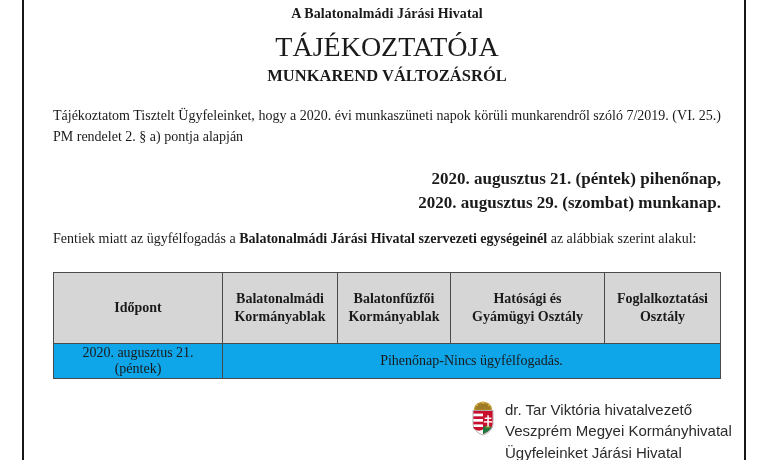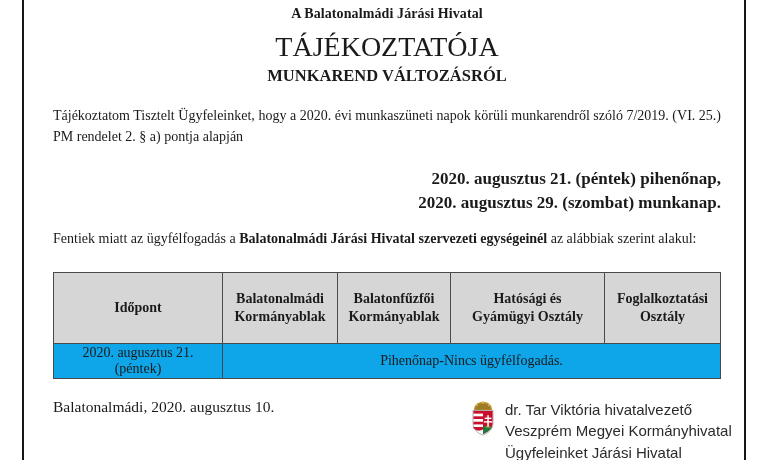--- a/index.html
+++ b/index.html
@@ -207,21 +207,20 @@
         </thead>
         <tbody>
           <tr>
             <td class="date-cell">2020. augusztus 21. (péntek)</td>
             <td colspan="4">Pihenőnap-Nincs ügyfélfogadás.</td>
           </tr>
         </tbody>
       </table>
     </div>
 
-    <div class="closing">Balatonalmádi, 2020. augusztus 10.</div>
 
   </div>
 
   <div class="signature">
     <svg class="crest" viewBox="0 0 26 35">
 
       <path d="M4 9 C4 3.5 8 1 13 1 C18 1 22 3.5 22 9 Z" fill="#b8912f"></path>
       <path d="M5.5 8.6 C5.5 4.4 9 2.4 13 2.4 C17 2.4 20.5 4.4 20.5 8.6 Z" fill="#9d7a25"></path>
       <circle cx="13" cy="1.6" r="1.3" fill="#d8b54a"></circle>
       <circle cx="7" cy="4.2" r="1" fill="#d8b54a"></circle>

